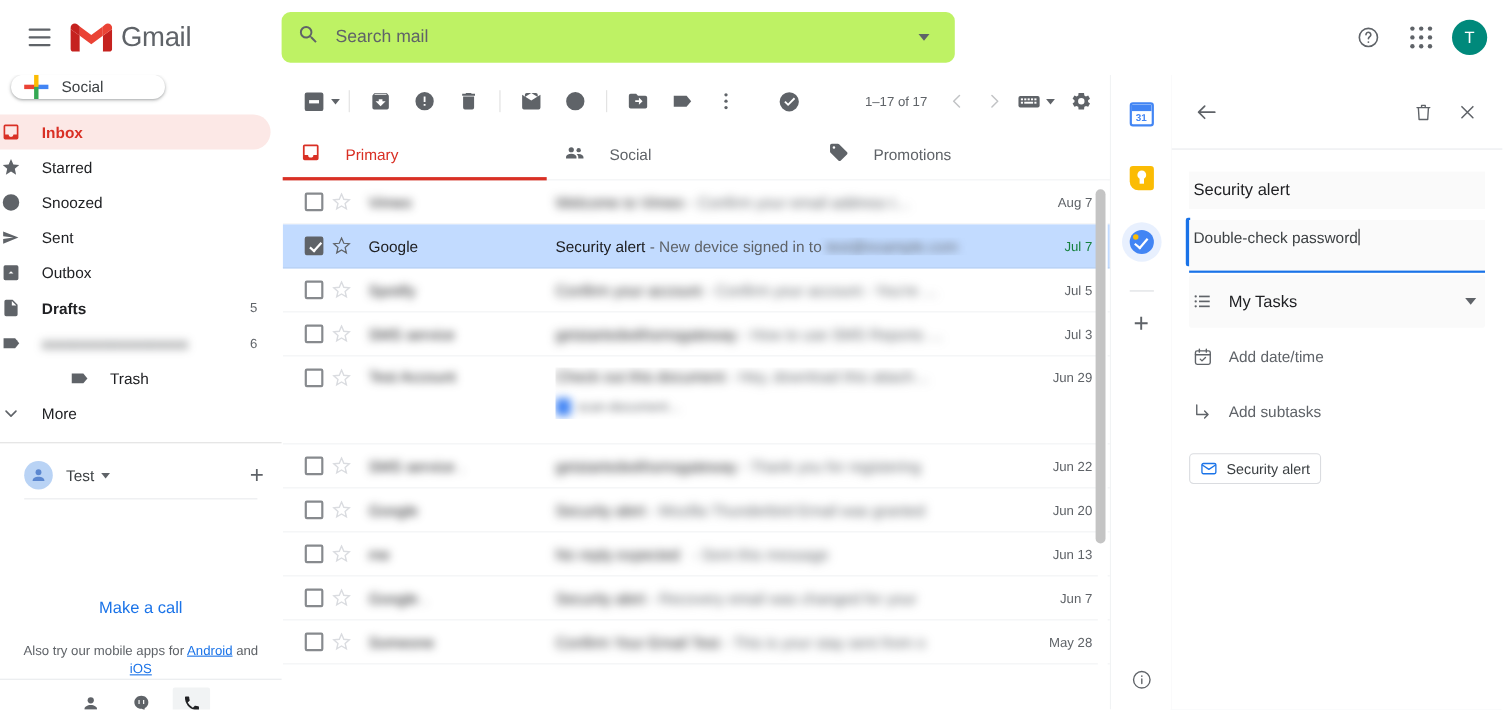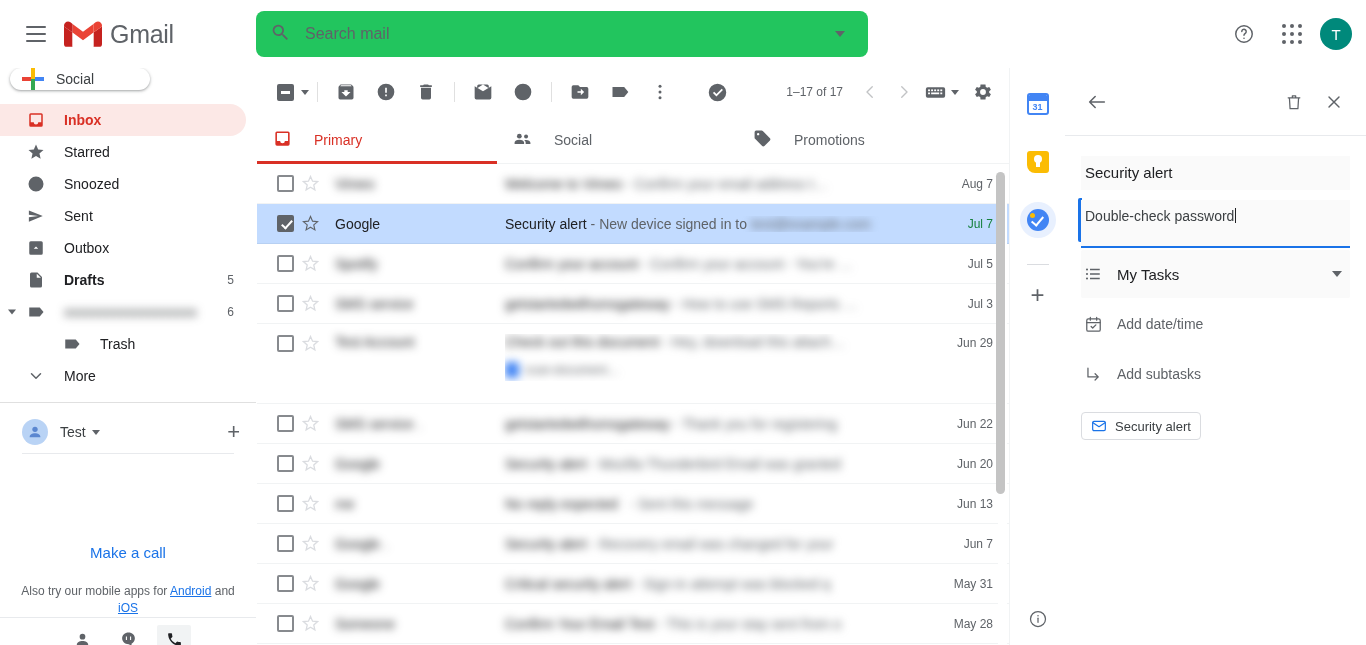--- a/index.html
+++ b/index.html
@@ -21,21 +21,21 @@
     width: 40px; height: 40px; border-radius: 50%; display: flex;
     align-items: center; justify-content: center; cursor: pointer; border: none; background: none;
   }
   .hamburger { display: flex; flex-direction: column; justify-content: center; gap: 5px; width: 20px; }
   .hamburger i { display: block; height: 2px; background: #5f6368; border-radius: 1px; }
   .gmail-logo { display: flex; align-items: center; margin-left: 8px; }
   .gmail-word { font-size: 25px; color: #5f6368; letter-spacing: -.3px; margin-left: 8px; font-family: "Liberation Sans", sans-serif; }
 
   .search-wrap { flex: 0 0 628px; padding-right: 16px; }
   .search-box {
-    height: 46px; background: #22c55e; border-radius: 8px;
+    height: 46px; background: #bef264; border-radius: 8px;
     display: flex; align-items: center; padding: 0 8px 0 14px; cursor: text;
   }
   .search-box .mag { margin-right: 14px; }
   .search-input {
     flex: 1; border: none; background: transparent; outline: none;
     font-size: 16px; color: #202124; font-family: "Liberation Sans", sans-serif;
   }
   .search-input::placeholder { color: #5f6368; }
   .caret-dn { width: 0; height: 0; border-left: 5px solid transparent; border-right: 5px solid transparent; border-top: 6px solid #5f6368; }
 
@@ -60,21 +60,21 @@
   .compose-label { font-size: 14px; color: #3c4043; margin-left: 12px; }
   .plus-g { position: relative; width: 22px; height: 22px; }
   .plus-g i { position: absolute; }
   .plus-g .ph { left: 0; top: 9px; width: 22px; height: 4px; }
   .plus-g .pv { top: 0; left: 9px; width: 4px; height: 22px; }
   .plus-g .a { background: #ea4335; } .plus-g .b { background: #4285f4; }
   .plus-g .c { background: #fbbc04; } .plus-g .d { background: #34a853; }
 
   .nav { display: flex; flex-direction: column; }
   .nav-item {
-    height: 32px; display: flex; align-items: center; padding-left: 26px;
+    height: 32px; display: flex; align-items: center; 
     border-radius: 0 16px 16px 0; margin-right: 10px; cursor: pointer; color: #202124; font-size: 14px;
     position: relative;
   }
   .nav-item .nico { width: 20px; height: 20px; display: flex; align-items: center; justify-content: center; flex: 0 0 20px; }
   .nav-item .nlabel { margin-left: 18px; flex: 1; white-space: nowrap; overflow: hidden; }
   .nav-item .ncount { font-size: 12px; color: #5f6368; padding-right: 12px; }
   .nav-item.active { background: #fce8e6; color: #d93025; font-weight: bold; }
   .nav-item.active .ncount { color: #d93025; }
   .nav-item.bold .nlabel { font-weight: bold; }
   .nav-item.nested { padding-left: 50px; margin-left: 12px; }
@@ -693,35 +693,20 @@
                 <path d="M12 17.3l6.2 3.7-1.6-7 5.4-4.7-7.1-.6L12 2 9.1 8.7l-7.1.6 5.4 4.7-1.6 7z"></path>
               </svg>
           </span>
           <span class="sender blur">Google .</span>
           <span class="content blur-strong">
             <span class="subj">Security alert</span><span class="snip"> - Recovery email was changed for your</span>
           </span>
           <span class="date">Jun 7</span>
         </div>
 
-        <div class="row">
-          <span class="cb">
-              <span class="cb-row"></span>
-            </span>
-          <span class="star">
-            <svg width="17" height="17" viewBox="0 0 24 24" fill="none" stroke="#dadce0" stroke-width="1.8">
-                <path d="M12 17.3l6.2 3.7-1.6-7 5.4-4.7-7.1-.6L12 2 9.1 8.7l-7.1.6 5.4 4.7-1.6 7z"></path>
-              </svg>
-          </span>
-          <span class="sender blur">Google</span>
-          <span class="content blur-strong">
-            <span class="subj">Critical security alert</span><span class="snip"> - Sign-in attempt was blocked q</span>
-          </span>
-          <span class="date">May 31</span>
-        </div>
 
         <div class="row">
           <span class="cb">
               <span class="cb-row"></span>
             </span>
           <span class="star">
             <svg width="17" height="17" viewBox="0 0 24 24" fill="none" stroke="#dadce0" stroke-width="1.8">
                 <path d="M12 17.3l6.2 3.7-1.6-7 5.4-4.7-7.1-.6L12 2 9.1 8.7l-7.1.6 5.4 4.7-1.6 7z"></path>
               </svg>
           </span>

